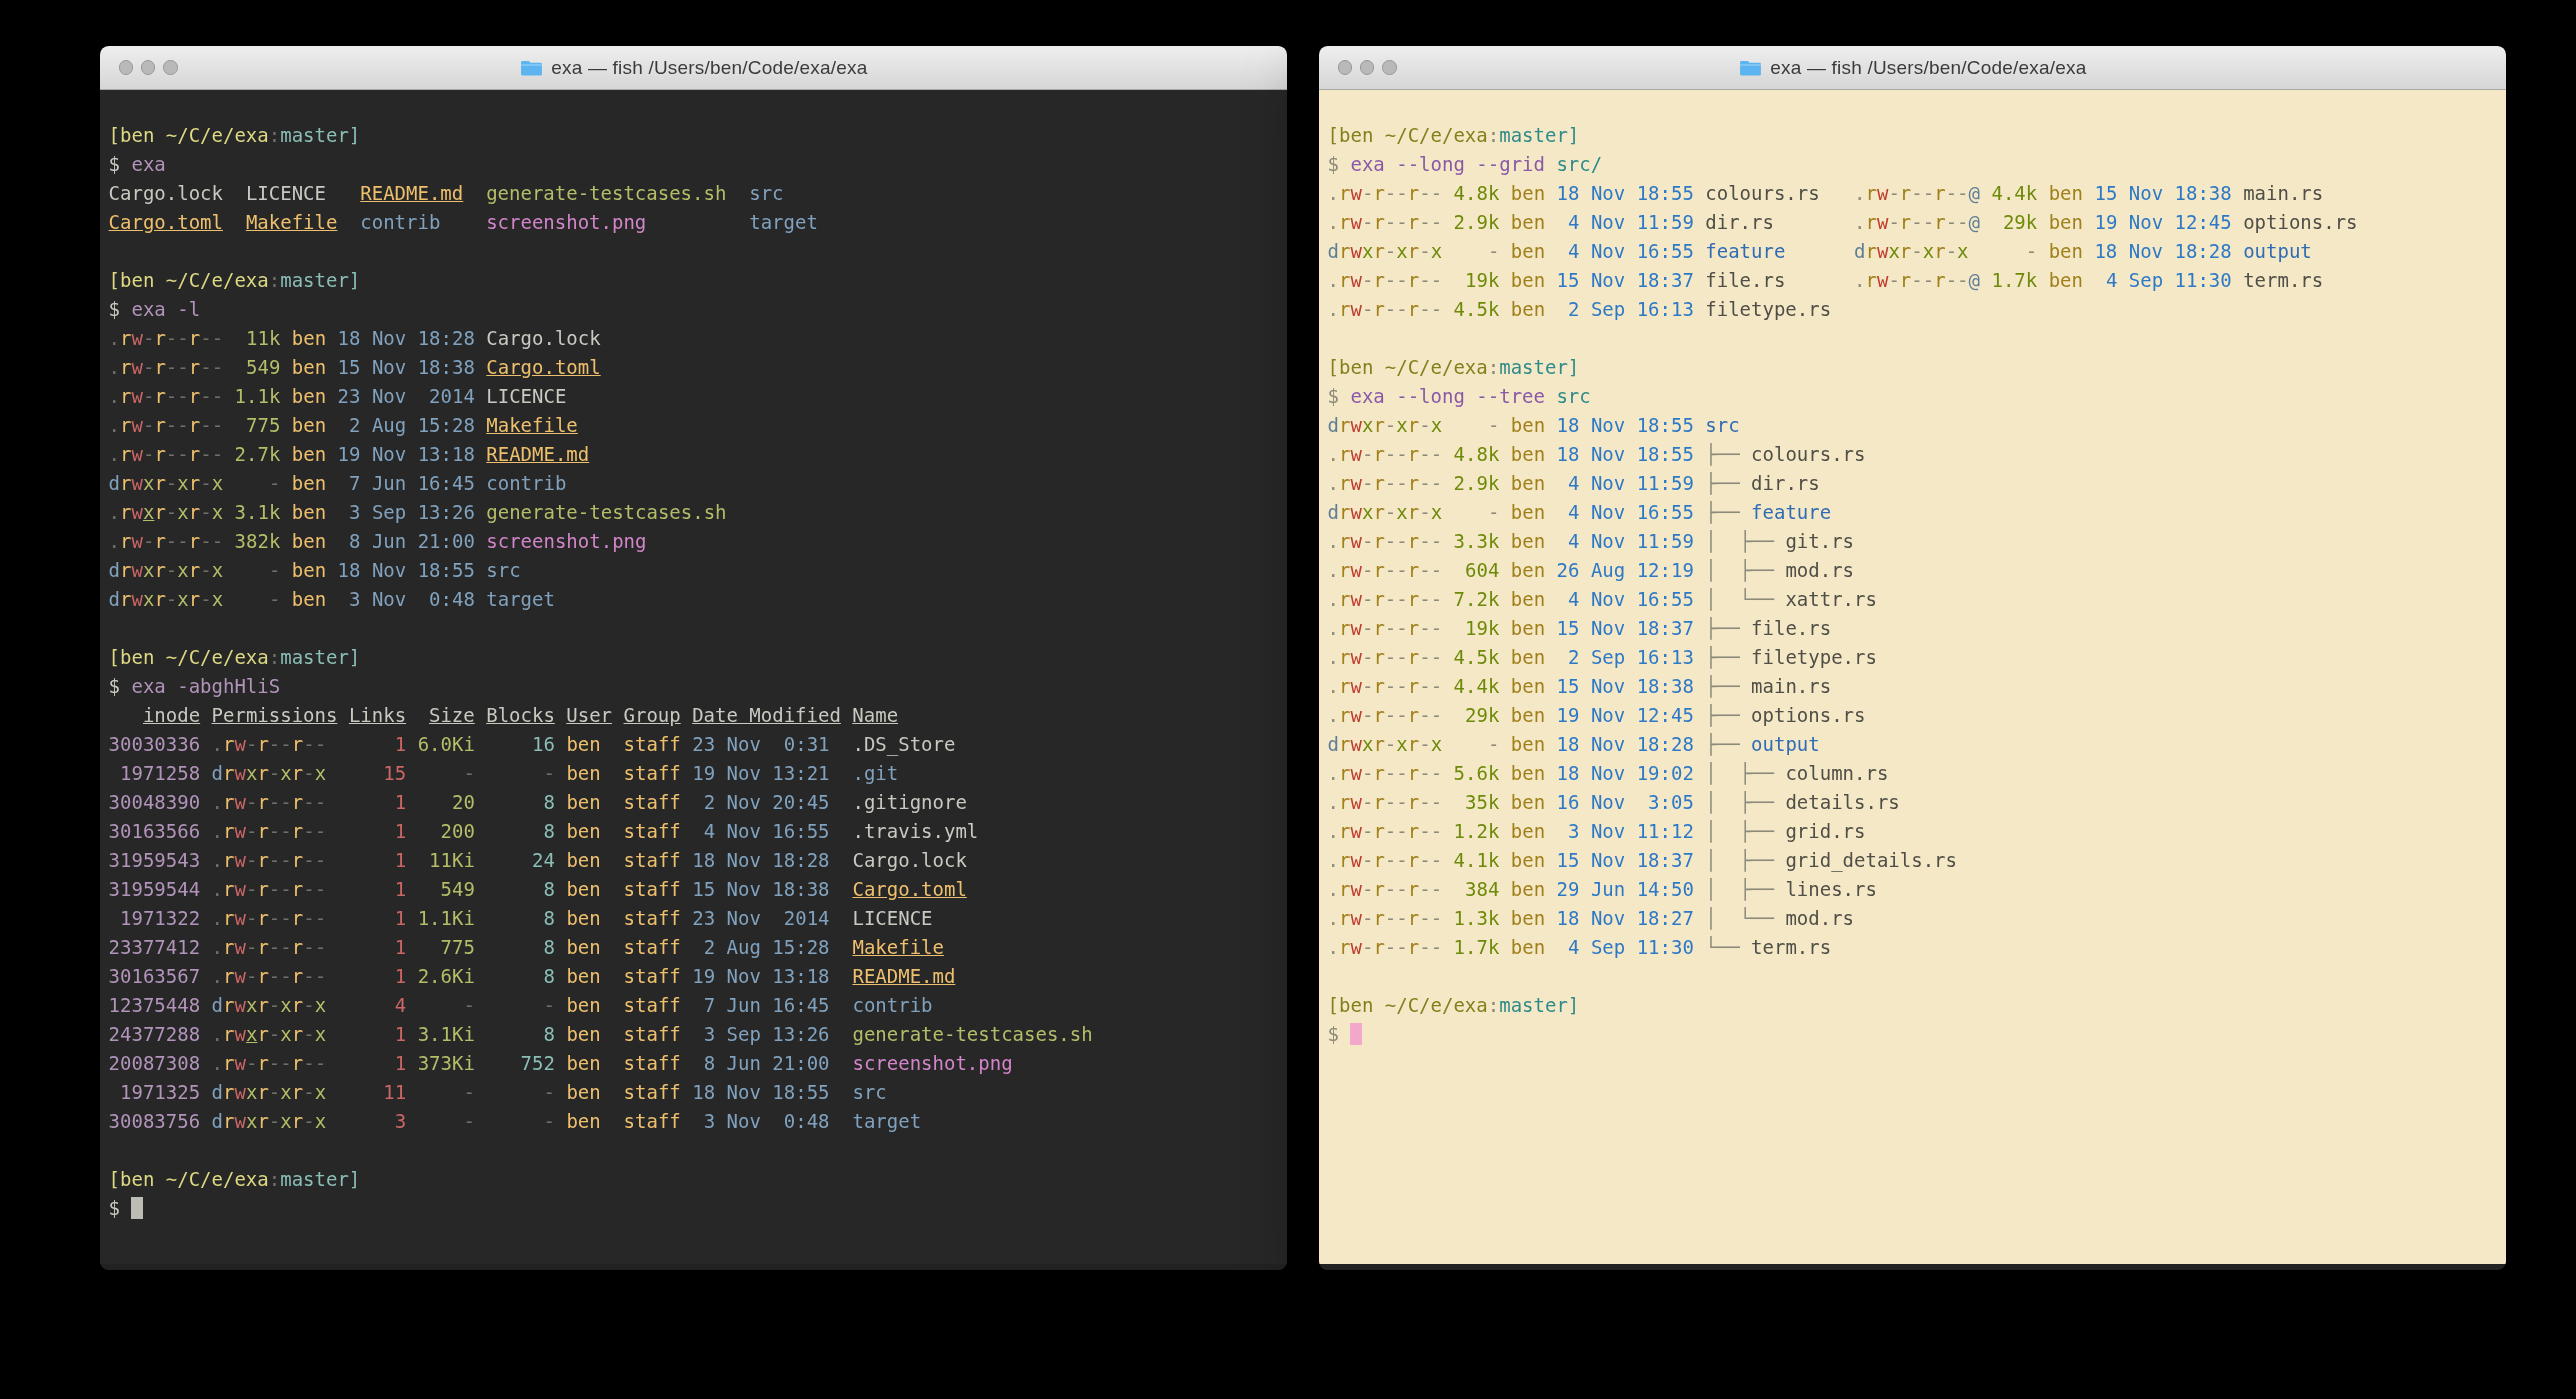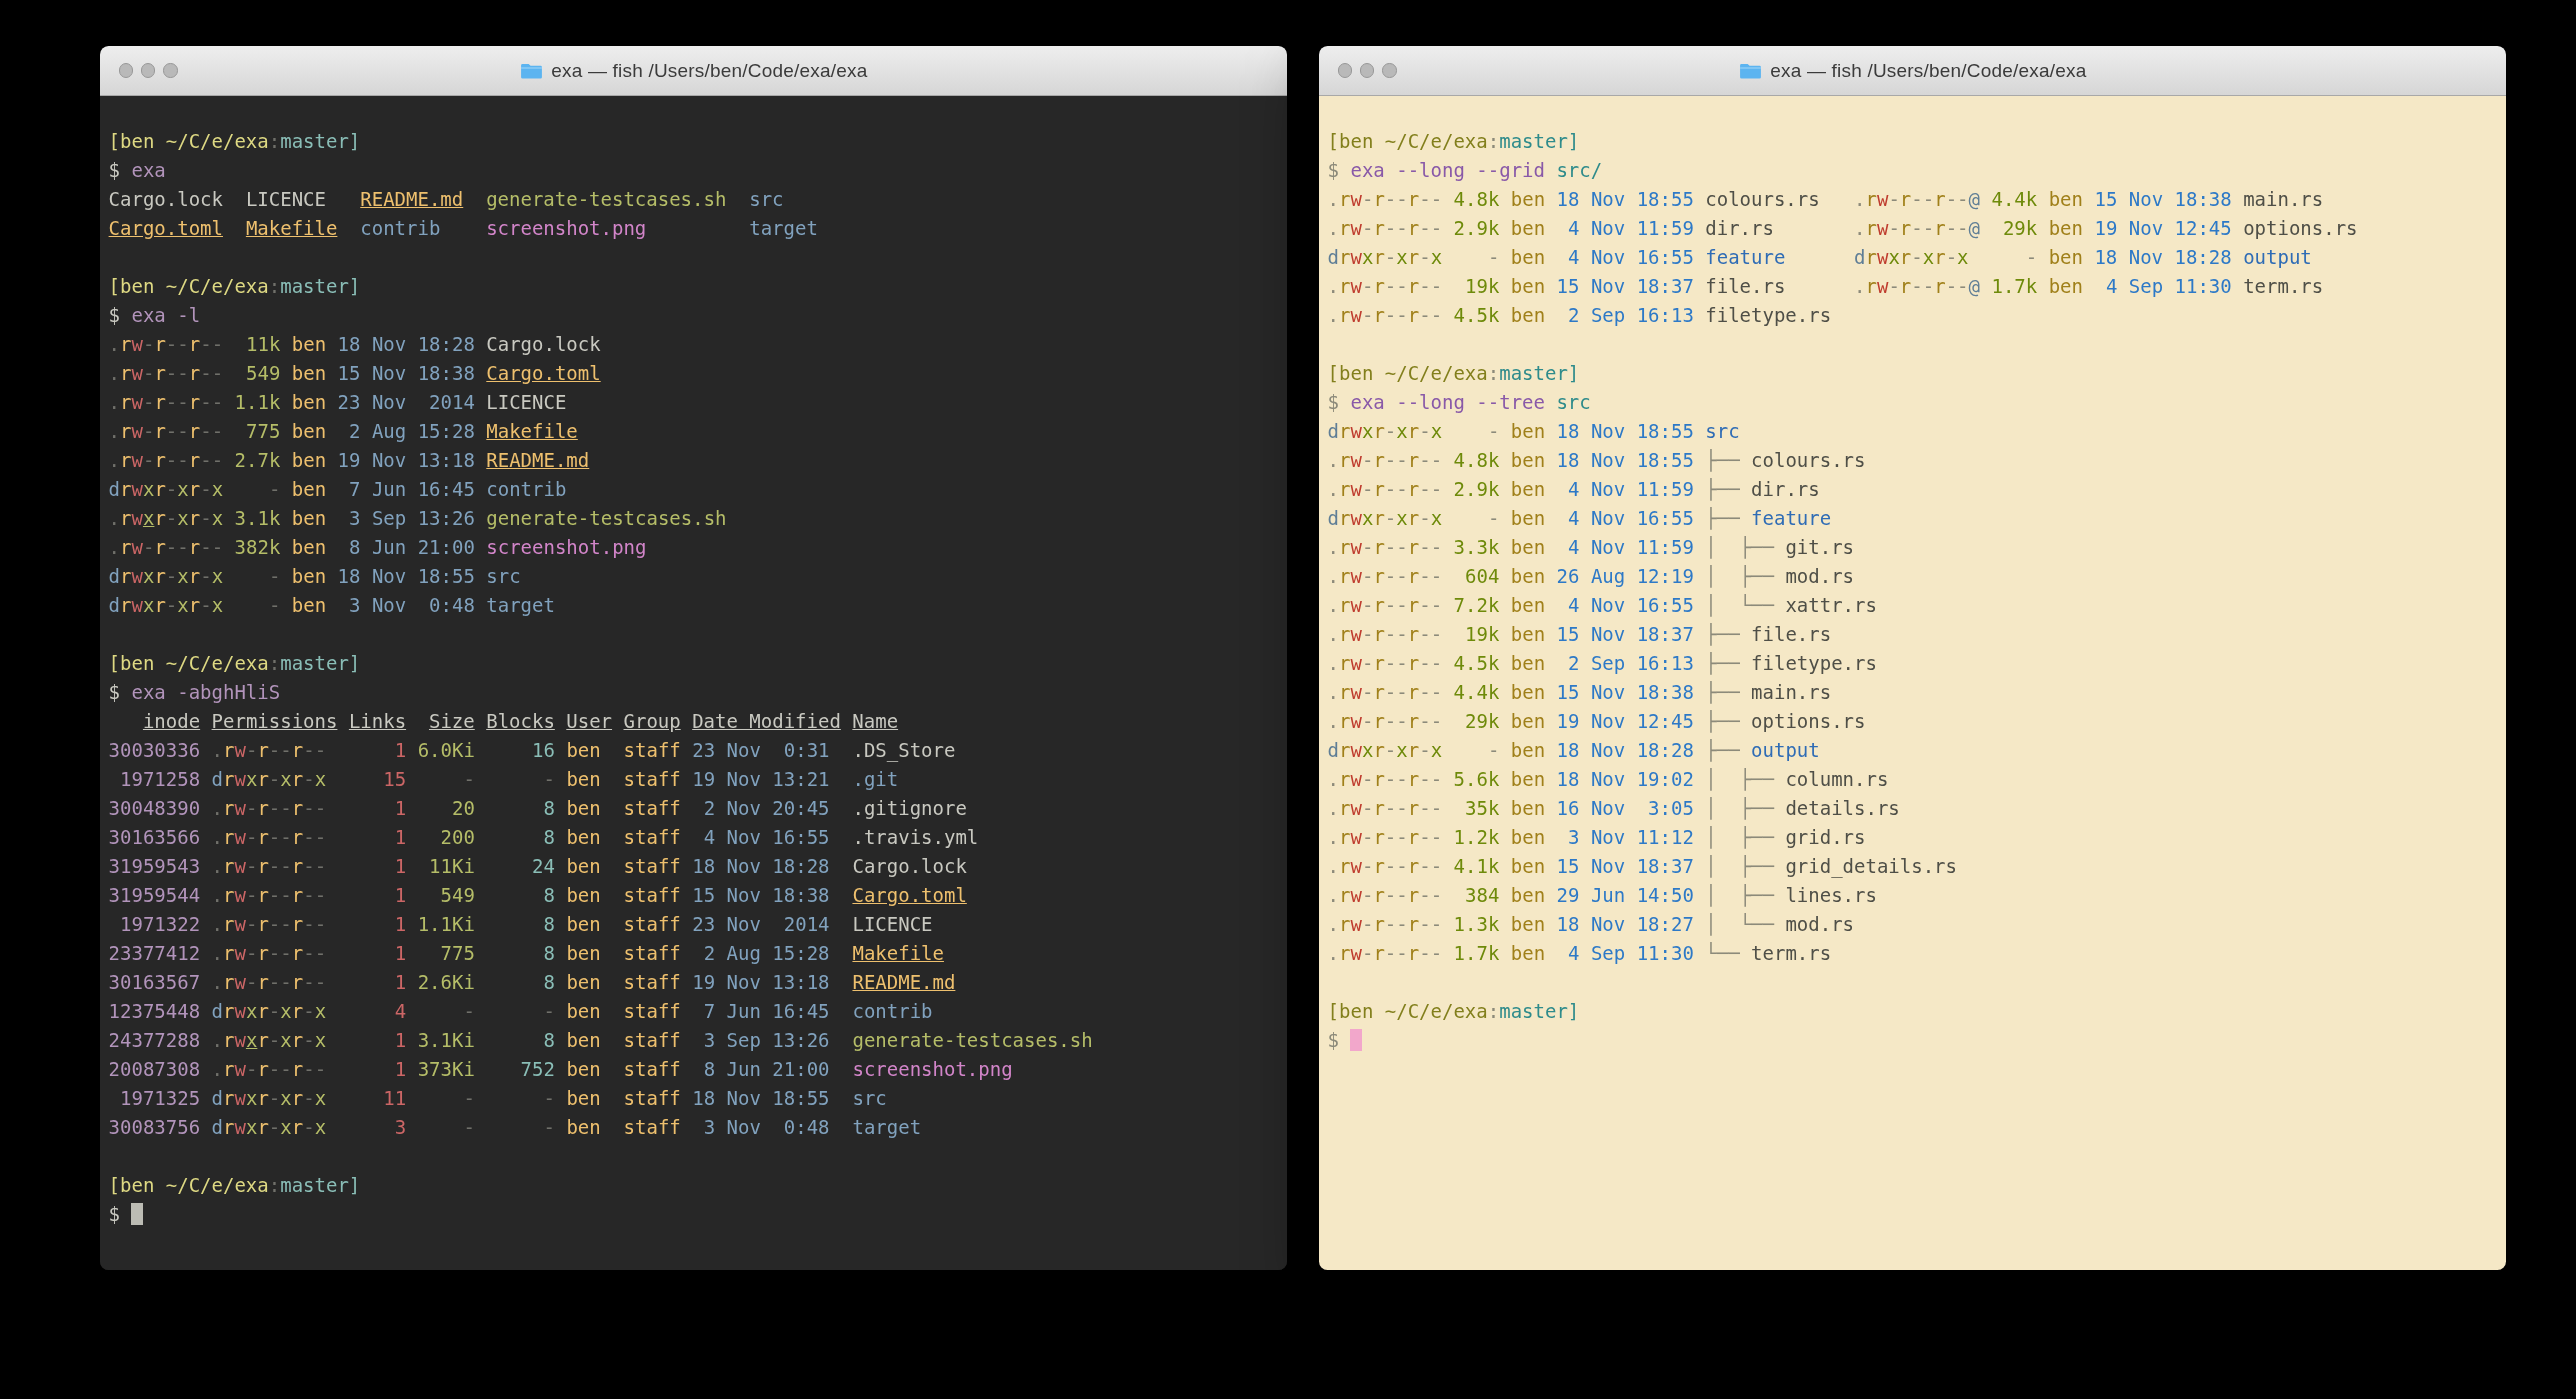--- a/index.html
+++ b/index.html
@@ -1,21 +1,21 @@
 <!DOCTYPE html>
 <html><head>
 <meta charset="utf-8">
 <style>
   html,body{margin:0;padding:0;width:2576px;height:1400px;background:#000;overflow:hidden;}
   .stage{position:relative;width:2576px;height:1400px;background:#000;}
   .window{position:absolute;width:1187px;height:1224px;border-radius:8.6px;overflow:hidden;
           box-shadow:0 27px 67px rgba(0,0,0,.65);background:#222;}
   #win-left{left:100px;top:46px;}
   #win-right{left:1319px;top:46px;}
-  .titlebar{height:50px;background:linear-gradient(#eeeeee,#d6d6d6);border-bottom:1px solid #a8a8a8;
+  .titlebar{height:44px;background:linear-gradient(#eeeeee,#d6d6d6);border-bottom:1px solid #a8a8a8;
             position:relative;display:flex;align-items:center;justify-content:center;box-sizing:border-box;}
   .lights{position:absolute;left:19px;top:0;height:100%;display:flex;align-items:center;gap:7.7px;}
   .light{width:14.4px;height:14.4px;border-radius:50%;background:#b9b9b9;border:1px solid #989898;box-sizing:border-box;}
   .titlewrap{display:flex;align-items:center;gap:8.6px;}
   .title{font:19px "Liberation Sans",sans-serif;color:#3b3b3b;letter-spacing:0.2px;}
   .screen{height:1174px;box-sizing:border-box;padding:31px 0 0 8.6px;white-space:pre;
           font:19px/29px "DejaVu Sans Mono",monospace;}
   .tline{height:29px;white-space:pre;}
   .folder-svg{display:block;}
 </style>

